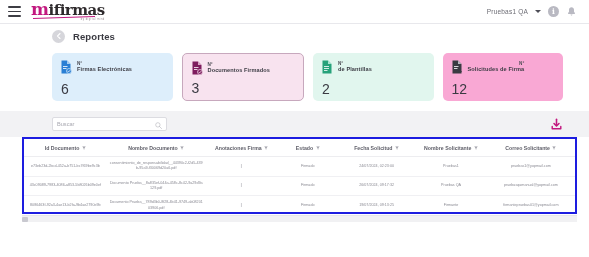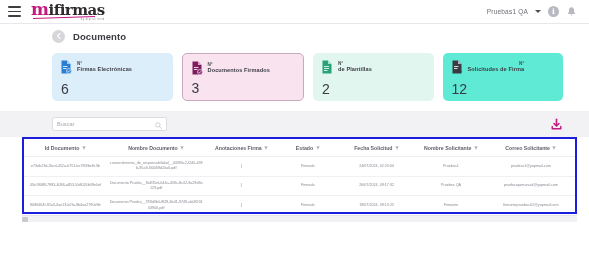--- a/index.html
+++ b/index.html
@@ -90,21 +90,21 @@
   .card {
     flex: 1;
     height: 48px;
     border-radius: 5px;
     padding: 7px 8px 5px 8px;
     position: relative;
   }
   .card.c1 { background: #ddeefb; }
   .card.c2 { background: #f8e3ef; border: 1px solid #c7a8bd; }
   .card.c3 { background: #e1f6ee; }
-  .card.c4 { background: #5eead4; text-align: right; }
+  .card.c4 { background: #f9a8d4; text-align: right; }
   .card-top { display: flex; align-items: flex-start; gap: 5px; }
   .card-ico { width: 12px; height: 14px; flex: 0 0 auto; }
   .card-labels { display: flex; flex-direction: column; line-height: 1.25; padding-top: 0.5px; }
   .card-sup { font-size: 4.6px; font-weight: 700; color: #4d4d55; }
   .card-lbl { font-size: 5.6px; font-weight: 700; color: #3c3c44; letter-spacing: .1px; }
   .card-val {
     position: absolute; left: 9px; bottom: 4px;
     font-size: 14px; color: #3a3a42; font-weight: 400;
     font-family: "Liberation Sans", sans-serif;
   }
@@ -209,21 +209,21 @@
     </span>
   </div>
 </div>
 
 <div class="page-header">
   <div class="back-btn">
     <svg width="8" height="8" viewBox="0 0 16 16">
         <path d="M10 3L5 8l5 5" stroke="#ffffff" stroke-width="2.2" fill="none" stroke-linecap="round" stroke-linejoin="round"></path>
       </svg>
   </div>
-  <div class="page-title">Documento</div>
+  <div class="page-title">Reportes</div>
 </div>
 
 <div class="cards">
 
   <div class="card c1">
     <div class="card-top">
       <span class="card-ico">
         <svg width="12" height="14" viewBox="0 0 24 28">
             <path d="M3 1h11l7 7v19H3z" fill="#2a7fd4"></path>
             <path d="M14 1l7 7h-7z" fill="#a8cdf0"></path>

